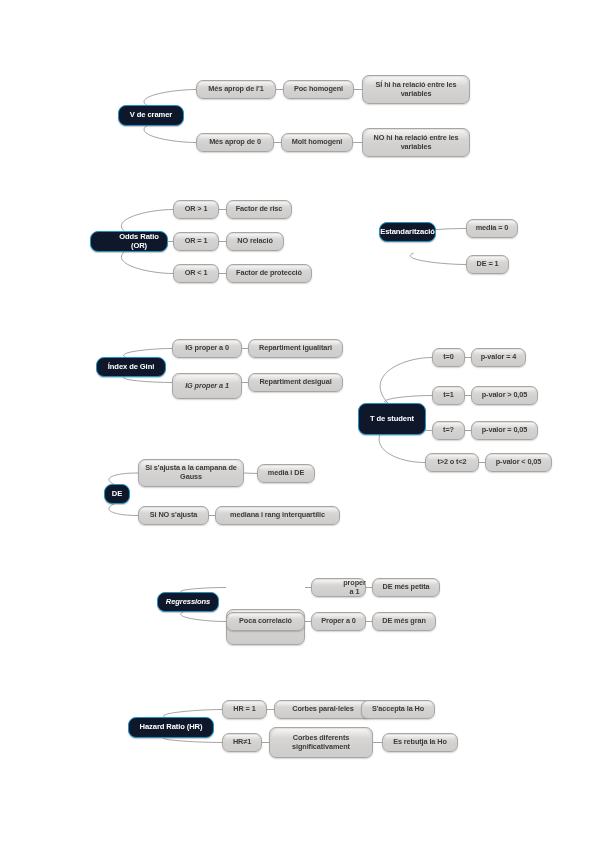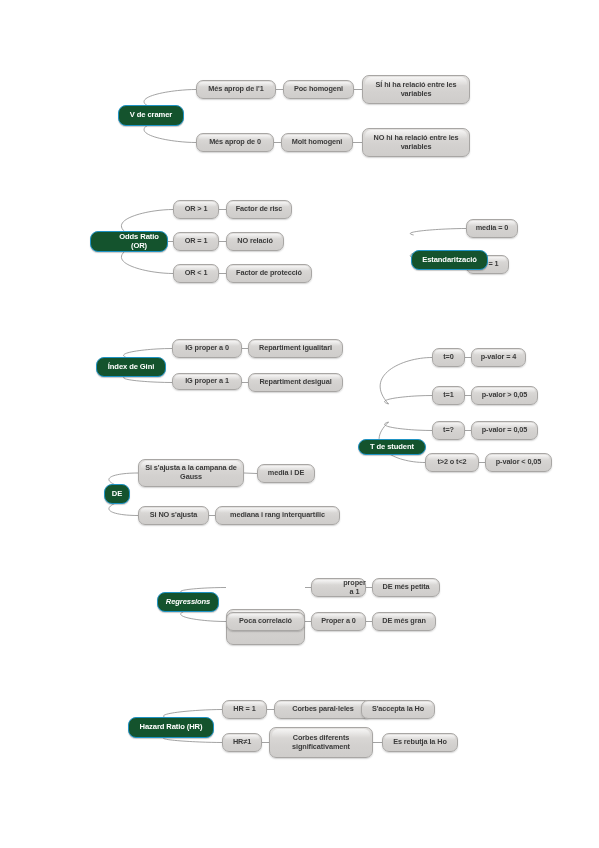--- a/index.html
+++ b/index.html
@@ -33,21 +33,21 @@
     display: flex;
     align-items: center;
     justify-content: center;
     text-align: center;
     border-radius: 7px;
     line-height: 1.18;
     letter-spacing: -0.1px;
     white-space: pre-line;
   }
   .node.root {
-    background: #14532d;
+    background: #0f172a;
     color: #ffffff;
     font-weight: bold;
     font-size: 7.6px;
     border: 1px solid #1f93c4;
     border-radius: 8px;
     box-shadow: 0 1px 1px rgba(0,0,0,0.22);
     z-index: 4;
   }
   .node.root.italic {
     font-style: italic;
@@ -133,29 +133,29 @@
     <div class="node leaf" style="left: 196px; top: 133px; width: 78px; height: 19px;"><span>Més aprop de 0</span></div>
     <div class="node leaf" style="left: 281px; top: 133px; width: 72px; height: 19px;"><span>Molt homogeni</span></div>
     <div class="node leaf" style="left: 362px; top: 128px; width: 108px; height: 29px;"><span>NO hi ha relació entre les variables</span></div>
     <div class="node root" style="left: 90px; top: 231px; width: 78px; height: 21px; padding-left: 20px;"><span>Odds Ratio (OR)</span></div>
     <div class="node leaf" style="left: 173px; top: 200px; width: 46px; height: 19px;"><span>OR &gt; 1</span></div>
     <div class="node leaf" style="left: 226px; top: 200px; width: 66px; height: 19px;"><span>Factor de risc</span></div>
     <div class="node leaf" style="left: 173px; top: 232px; width: 46px; height: 19px;"><span>OR = 1</span></div>
     <div class="node leaf" style="left: 226px; top: 232px; width: 58px; height: 19px;"><span>NO relació</span></div>
     <div class="node leaf" style="left: 173px; top: 264px; width: 46px; height: 19px;"><span>OR &lt; 1</span></div>
     <div class="node leaf" style="left: 226px; top: 264px; width: 86px; height: 19px;"><span>Factor de protecció</span></div>
-    <div class="node root" style="left: 379px; top: 250px; width: 77px; height: 20px; margin-left: 32px;"><span>Estandarització</span></div>
+    <div class="node root" style="left: 379px; top: 222px; width: 57px; height: 20px;"><span>Estandarització</span></div>
     <div class="node leaf" style="left: 466px; top: 219px; width: 52px; height: 19px;"><span>media = 0</span></div>
     <div class="node leaf" style="left: 466px; top: 255px; width: 43px; height: 19px;"><span>DE = 1</span></div>
     <div class="node root" style="left: 96px; top: 357px; width: 70px; height: 20px;"><span>Índex de Gini</span></div>
     <div class="node leaf" style="left: 172px; top: 339px; width: 70px; height: 19px;"><span>IG proper a 0</span></div>
     <div class="node leaf" style="left: 248px; top: 339px; width: 95px; height: 19px;"><span>Repartiment igualitari</span></div>
-    <div class="node leaf" style="left: 172px; top: 373px; width: 70px; height: 17px;"><span>IG proper a 1</span></div>
+    <div class="node leaf" style="left: 172px; top: 373px; width: 70px; height: 26px; font-style: italic;"><span>IG proper a 1</span></div>
     <div class="node leaf" style="left: 248px; top: 373px; width: 95px; height: 19px;"><span>Repartiment desigual</span></div>
-    <div class="node root" style="left: 358px; top: 403px; width: 68px; height: 16px; margin-top: 36px;"><span>T de student</span></div>
+    <div class="node root" style="left: 358px; top: 403px; width: 68px; height: 32px;"><span>T de student</span></div>
     <div class="node leaf" style="left: 432px; top: 348px; width: 33px; height: 19px;"><span>t=0</span></div>
     <div class="node leaf" style="left: 471px; top: 348px; width: 55px; height: 19px;"><span>p-valor = 4</span></div>
     <div class="node leaf" style="left: 432px; top: 386px; width: 33px; height: 19px;"><span>t=1</span></div>
     <div class="node leaf" style="left: 471px; top: 386px; width: 67px; height: 19px;"><span>p-valor &gt; 0,05</span></div>
     <div class="node leaf" style="left: 432px; top: 421px; width: 33px; height: 19px;"><span>t=?</span></div>
     <div class="node leaf" style="left: 471px; top: 421px; width: 67px; height: 19px;"><span>p-valor = 0,05</span></div>
     <div class="node leaf" style="left: 425px; top: 453px; width: 54px; height: 19px;"><span>t&gt;2 o t&lt;2</span></div>
     <div class="node leaf" style="left: 485px; top: 453px; width: 67px; height: 19px;"><span>p-valor &lt; 0,05</span></div>
     <div class="node root" style="left: 104px; top: 484px; width: 26px; height: 20px;"><span>DE</span></div>
     <div class="node leaf" style="left: 138px; top: 459px; width: 106px; height: 28px;"><span>Si s'ajusta a la campana de Gauss</span></div>

